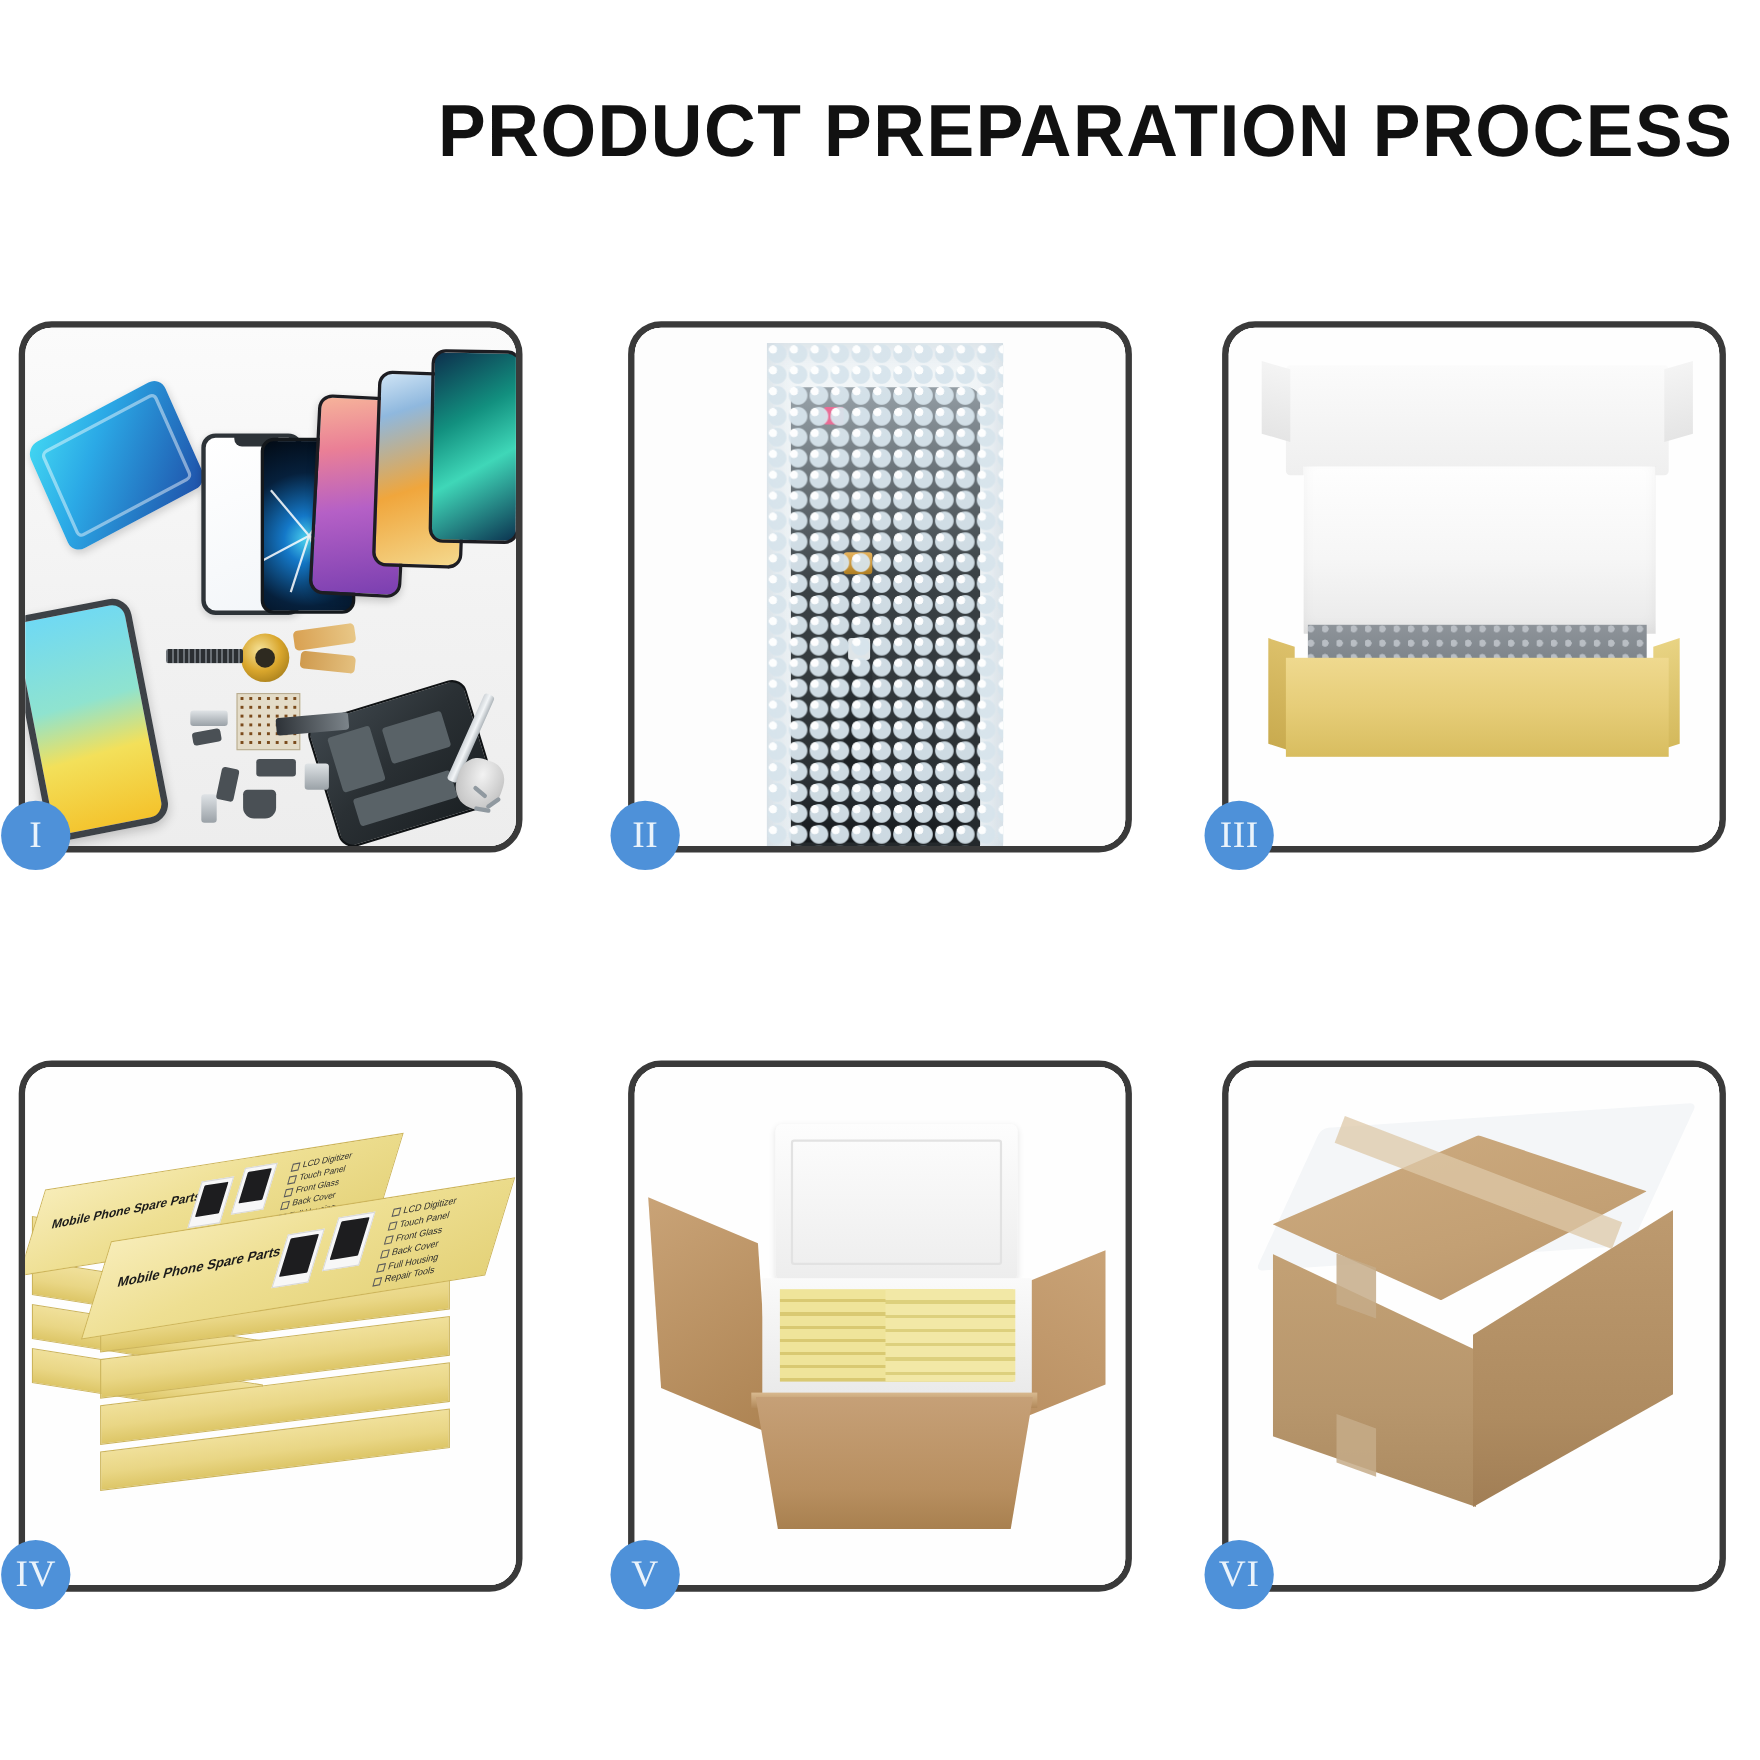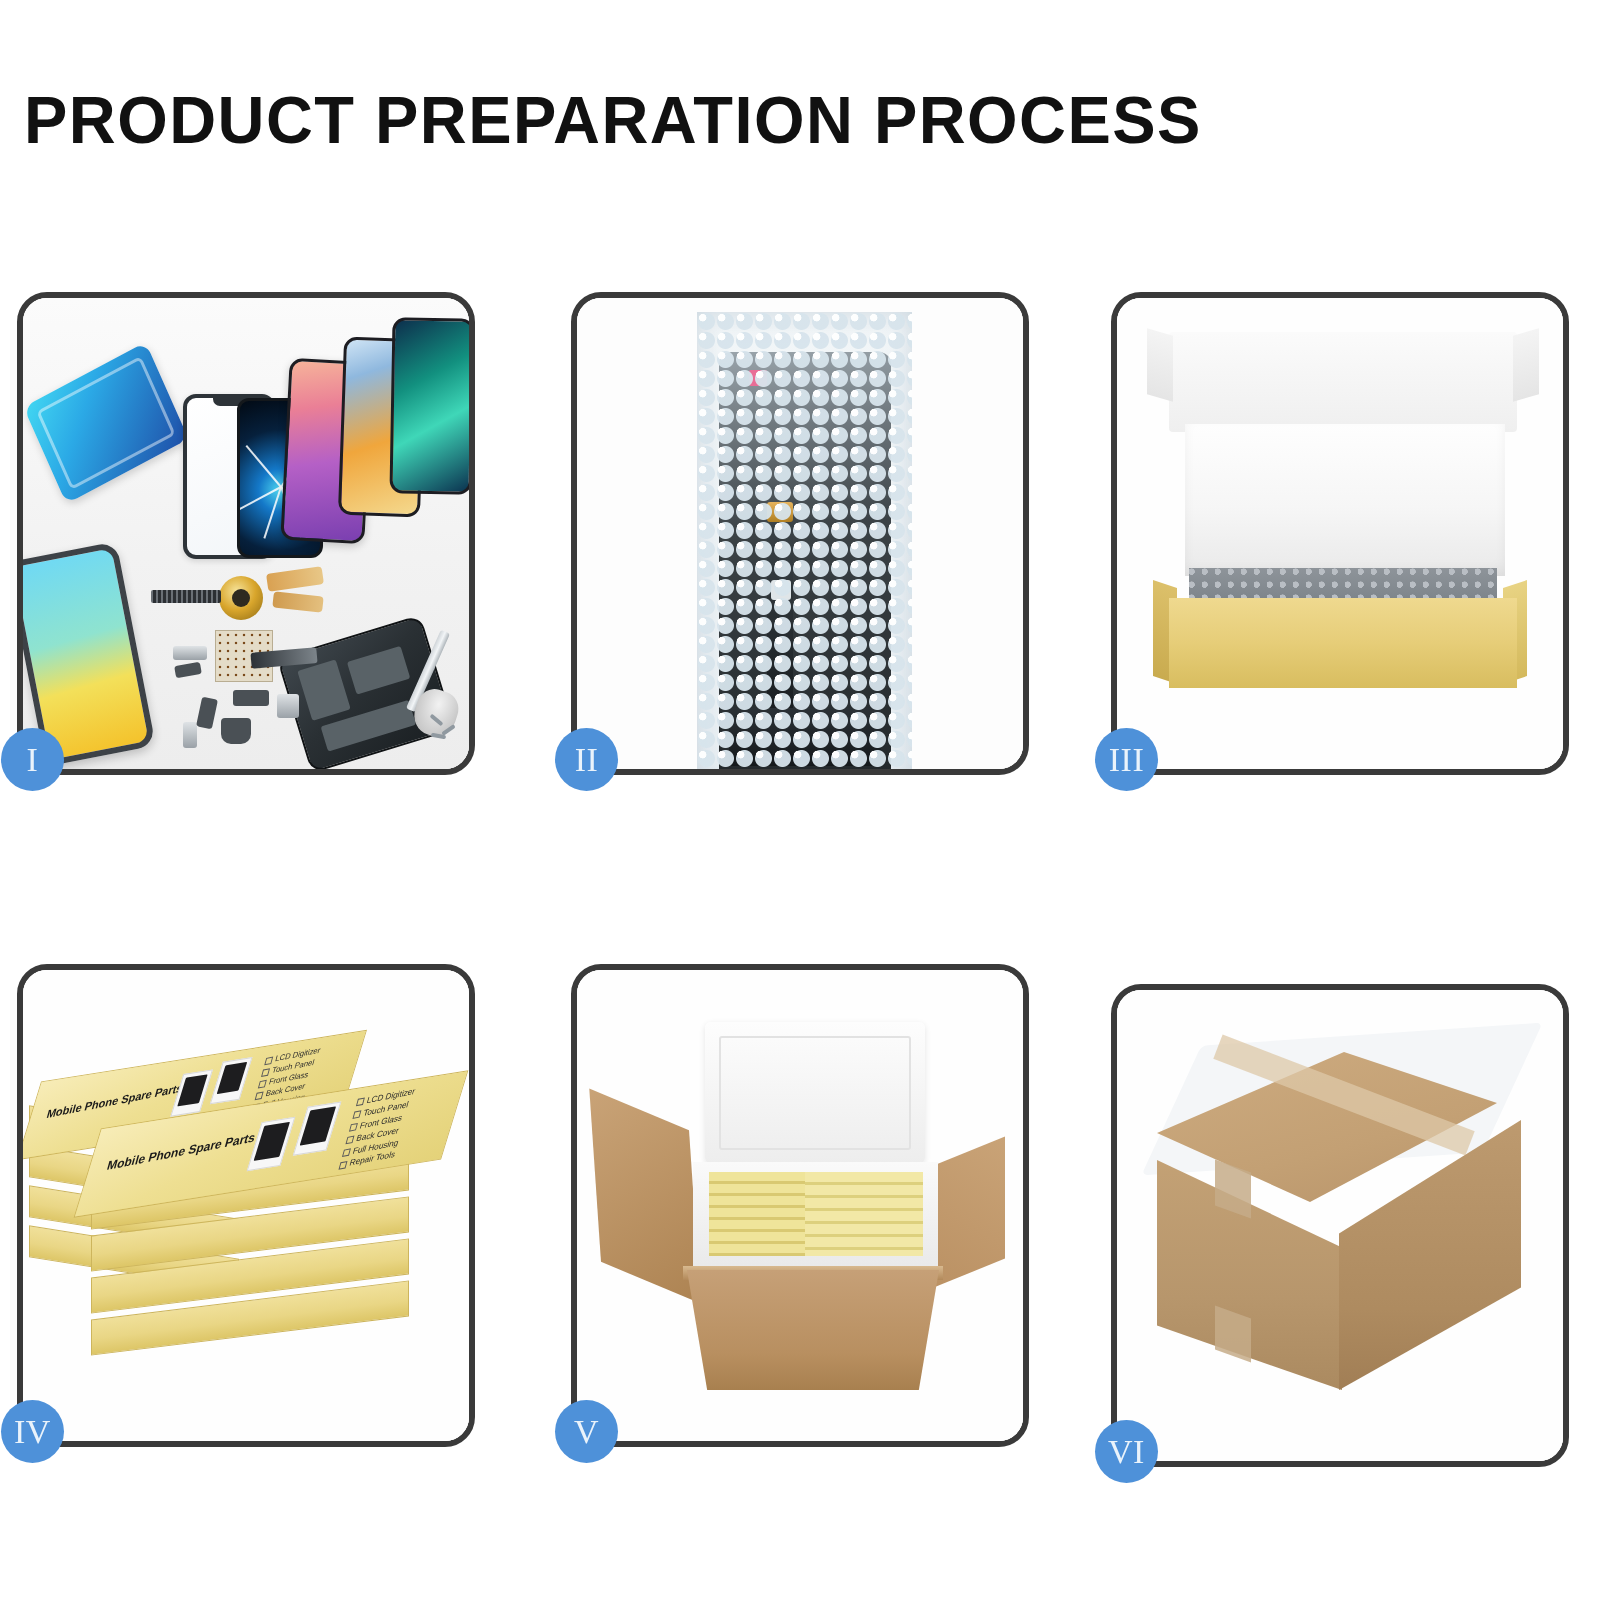--- a/index.html
+++ b/index.html
@@ -6,21 +6,21 @@
   html, body {
     width: 1600px; height: 1600px;
     background: #ffffff;
     font-family: "Liberation Sans", sans-serif;
     overflow: hidden;
   }
 
   .page { position: relative; width: 1600px; height: 1600px; background: #fff; }
 
   
-  .header { position: absolute; left: 0; top: 0; width: 1600px; text-align: left; }
+  .header { position: absolute; left: 0; top: 0; width: 1600px; text-align: right; }
   .title {
     font-size: 67px; font-weight: 700; letter-spacing: 1.5px;
     color: #111; line-height: 1; padding-top: 86px;
     transform: scaleX(0.97); transform-origin: center;
   }
   .subtitle {
     font-size: 30px; font-weight: 400; color: #111;
     padding-top: 24px; letter-spacing: 0.2px;
   }
 
@@ -33,21 +33,21 @@
   }
   .card .inner {
     position: absolute; inset: 0; border-radius: 24px; overflow: hidden;
     background: #fdfdfd;
   }
   .c1 { left: 0;    top: 0; }
   .c2 { left: 554px; top: 0; }
   .c3 { left: 1094px; top: 0; }
   .c4 { left: 0;    top: 672px; }
   .c5 { left: 554px; top: 672px; }
-  .c6 { left: 1094px; top: 672px; margin-top: 20px; }
+  .c6 { left: 1094px; top: 672px; }
 
   
   .badge {
     position: absolute; left: -22px; bottom: -22px;
     width: 63px; height: 63px; border-radius: 50%;
     background: #4e91d9; color: #eaf3fb;
     display: flex; align-items: center; justify-content: center;
     font-family: "Liberation Serif", serif; font-size: 34px; line-height: 1;
     letter-spacing: 0.5px; z-index: 5;
   }

